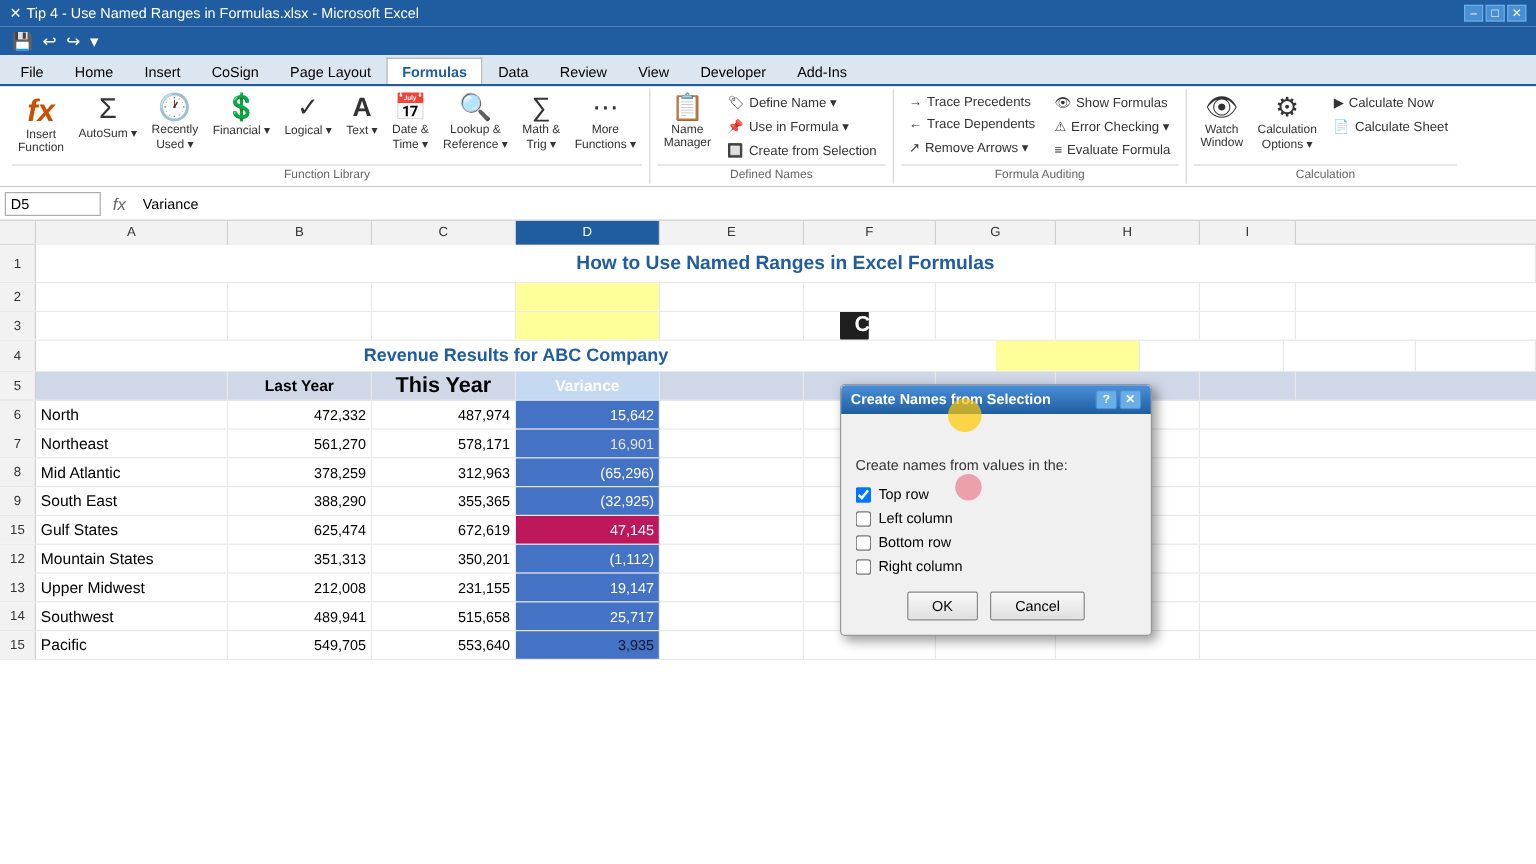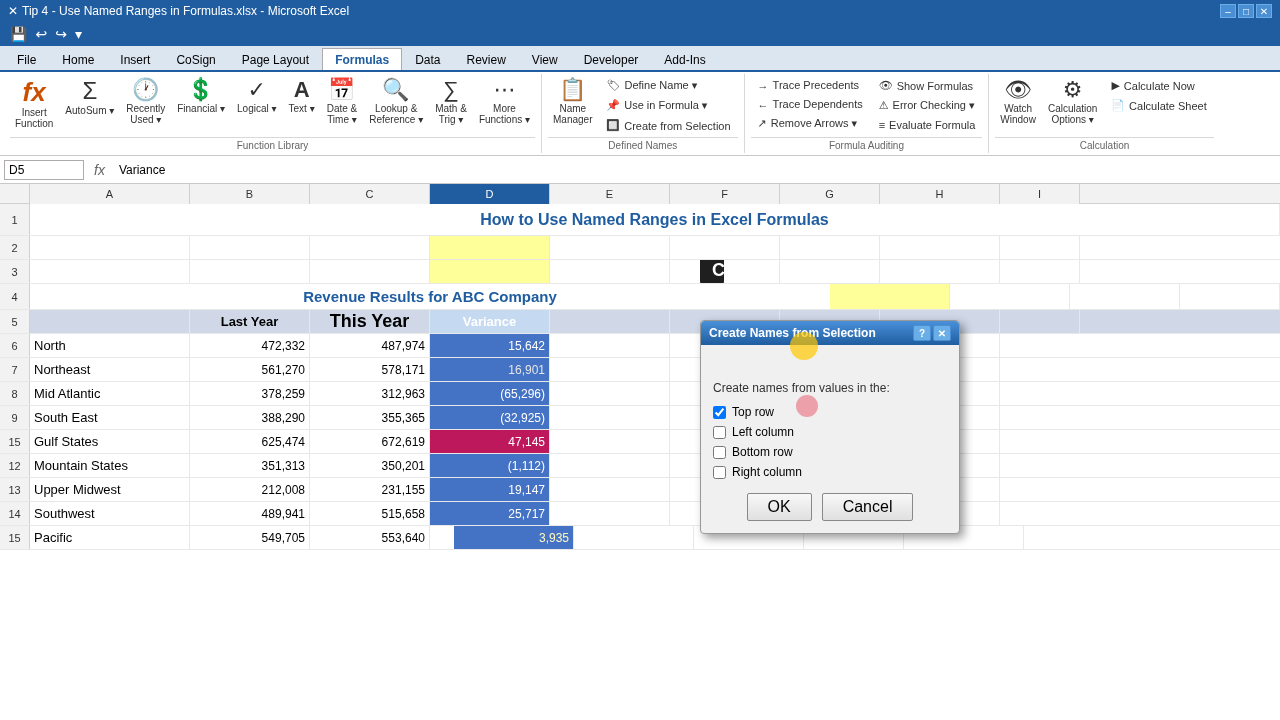--- a/index.html
+++ b/index.html
@@ -284,21 +284,21 @@
     }
     .checkbox-row input[type="checkbox"] { cursor: pointer; }
     .dialog-buttons {
       display: flex;
       justify-content: center;
       gap: 10px;
       margin-top: 14px;
     }
     .dialog-action-btn {
       padding: 4px 20px;
-      font-size: 16px;
+      font-size: 12px;
       cursor: pointer;
       border: 1px solid #888;
       background: linear-gradient(to bottom, #f8f8f8, #e0e0e0);
       border-radius: 2px;
     }
     .dialog-action-btn.primary { background: linear-gradient(to bottom, #f8f8f8, #e0e0e0); }
 
     
     .cursor-pink {
       position: absolute;
@@ -691,21 +691,21 @@
       <div class="cell col-e"></div>
       <div class="cell col-f"></div>
       <div class="cell col-g"></div>
       <div class="cell col-h"></div>
     </div>
       <div class="grid-row">
       <div class="row-num">15</div>
       <div class="cell col-a region">Pacific</div>
       <div class="cell col-b num">549,705</div>
       <div class="cell col-c num">553,640</div>
-      <div class="cell col-d variance-pos" style="background:#4472c4;color:#fef9c3;justify-content:flex-end;margin-left:24px;">3,935</div>
+      <div class="cell col-d variance-pos" style="background:#4472c4;color:#0f172a;justify-content:flex-end;">3,935</div>
       <div class="cell col-e"></div>
       <div class="cell col-f"></div>
       <div class="cell col-g"></div>
       <div class="cell col-h"></div>
     </div>
     </div>
 
 </div>
 
 <div class="dialog-overlay">

